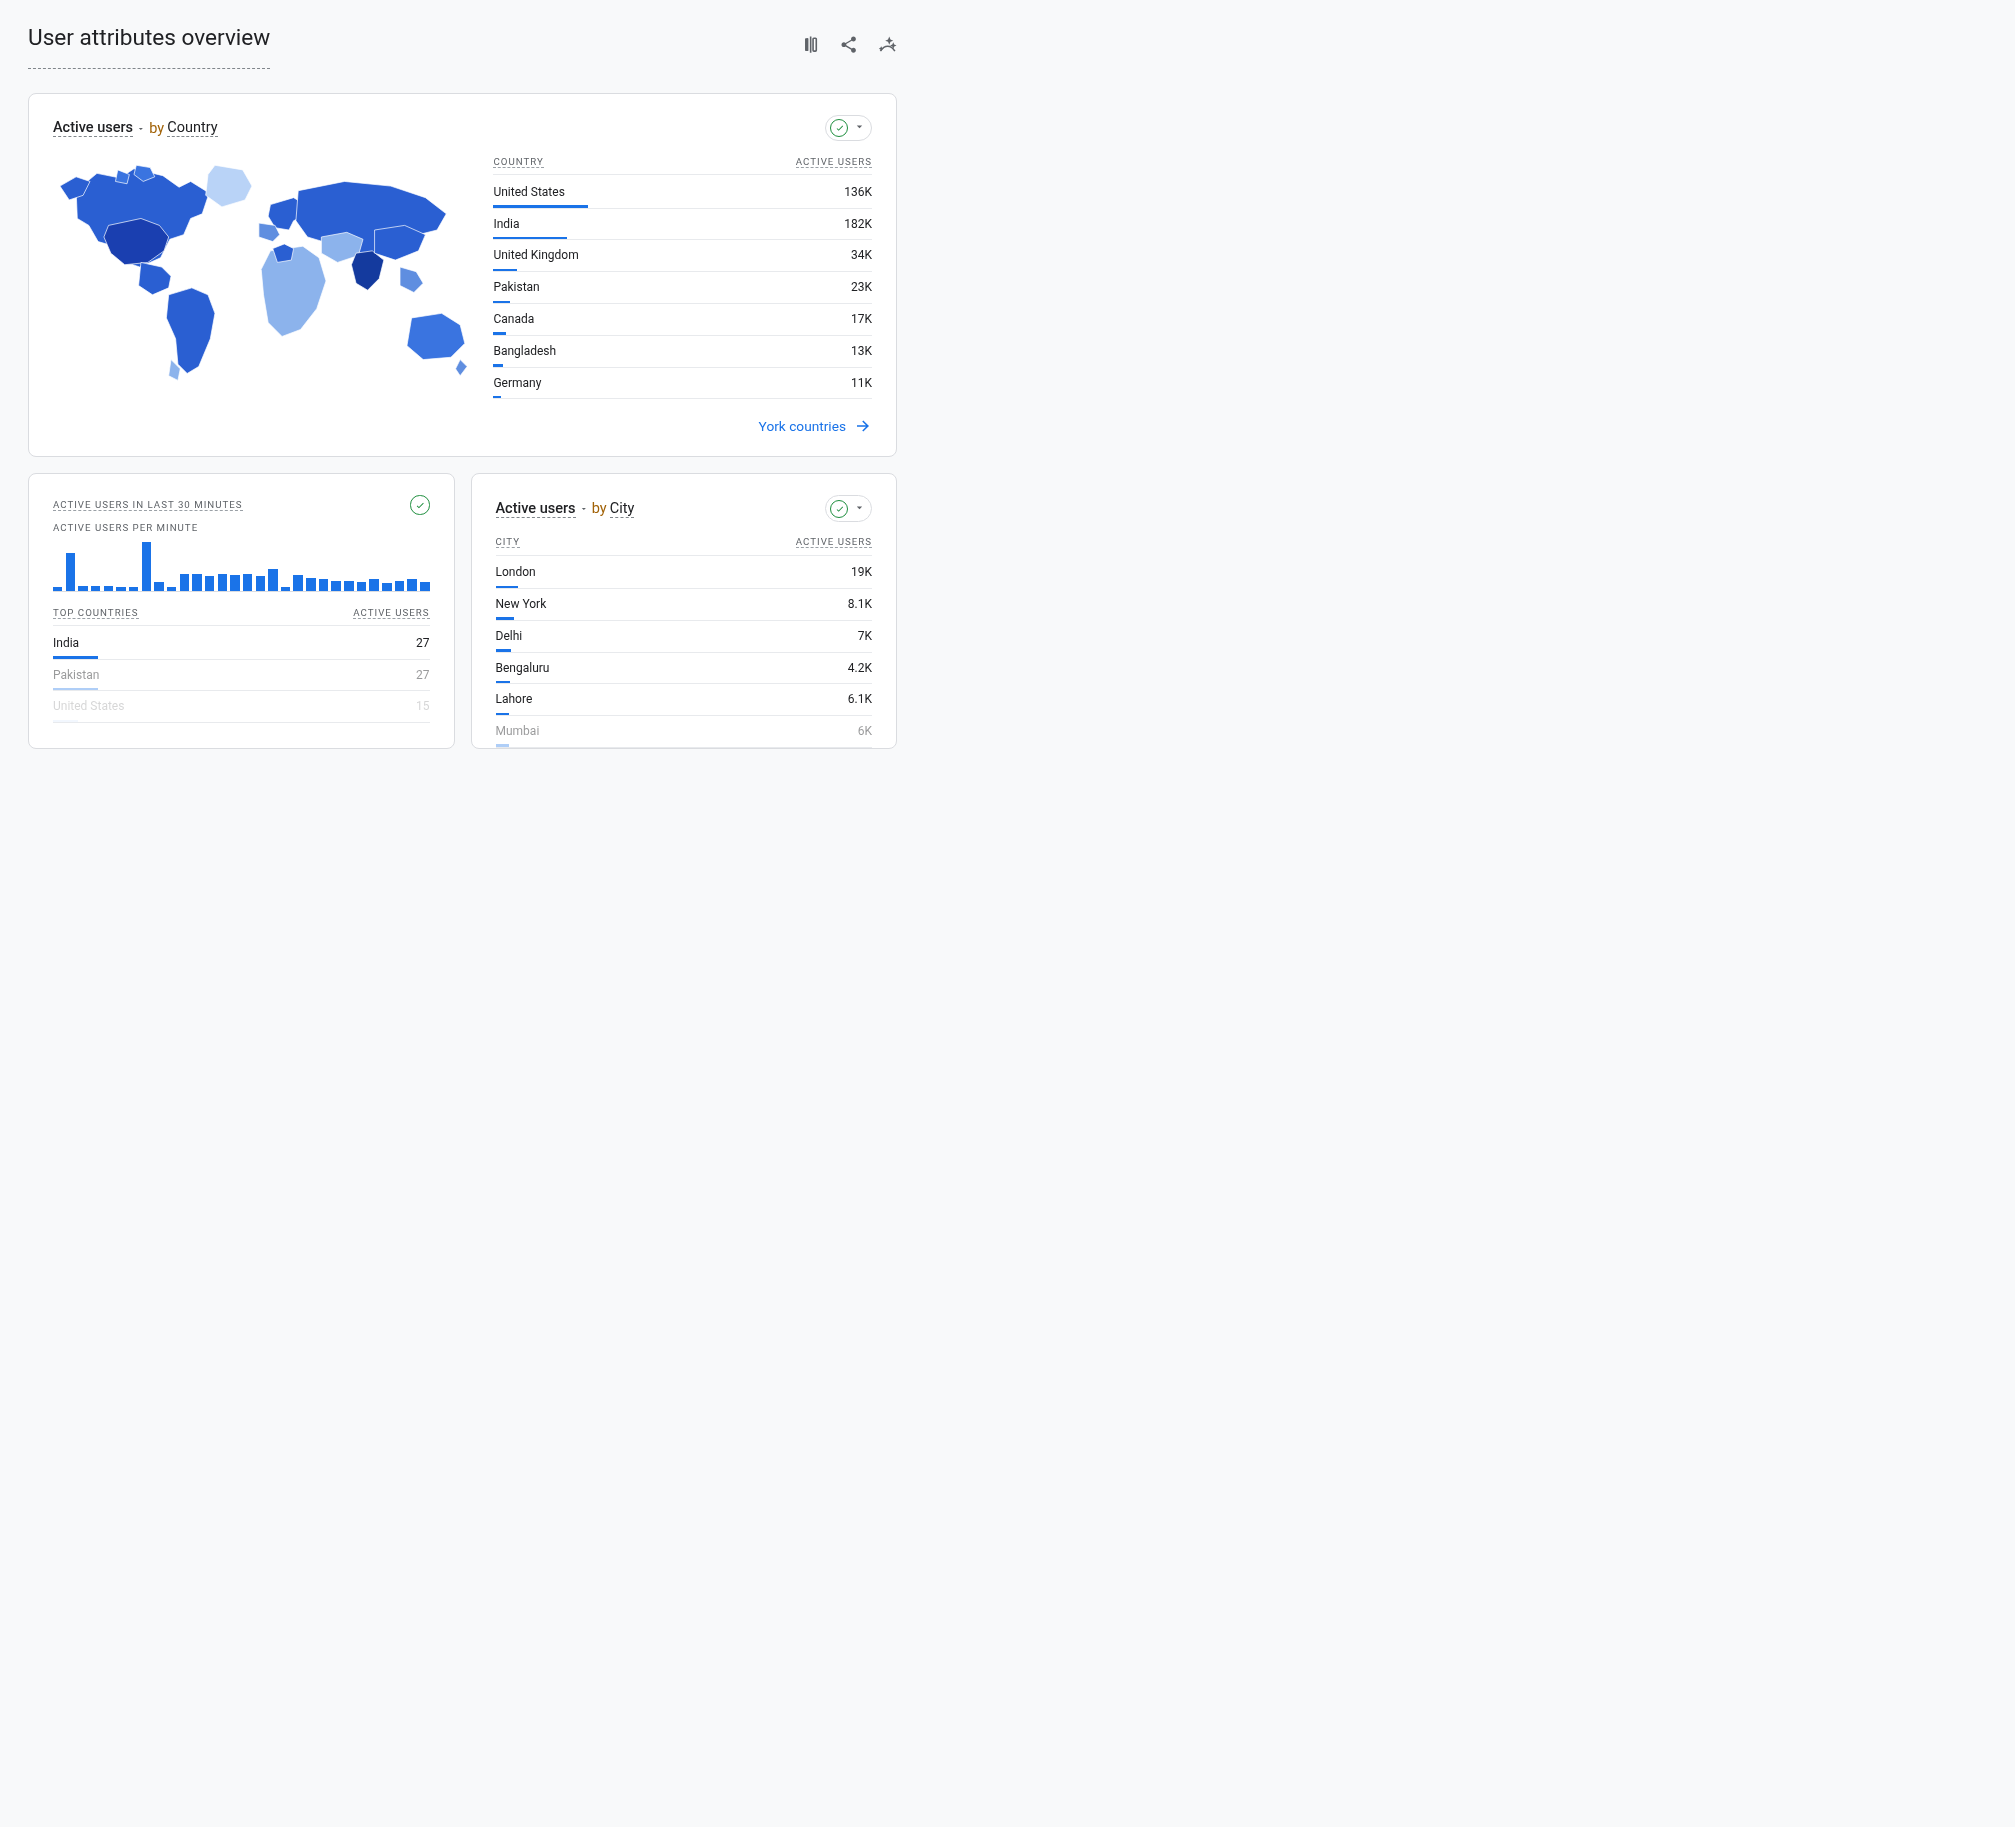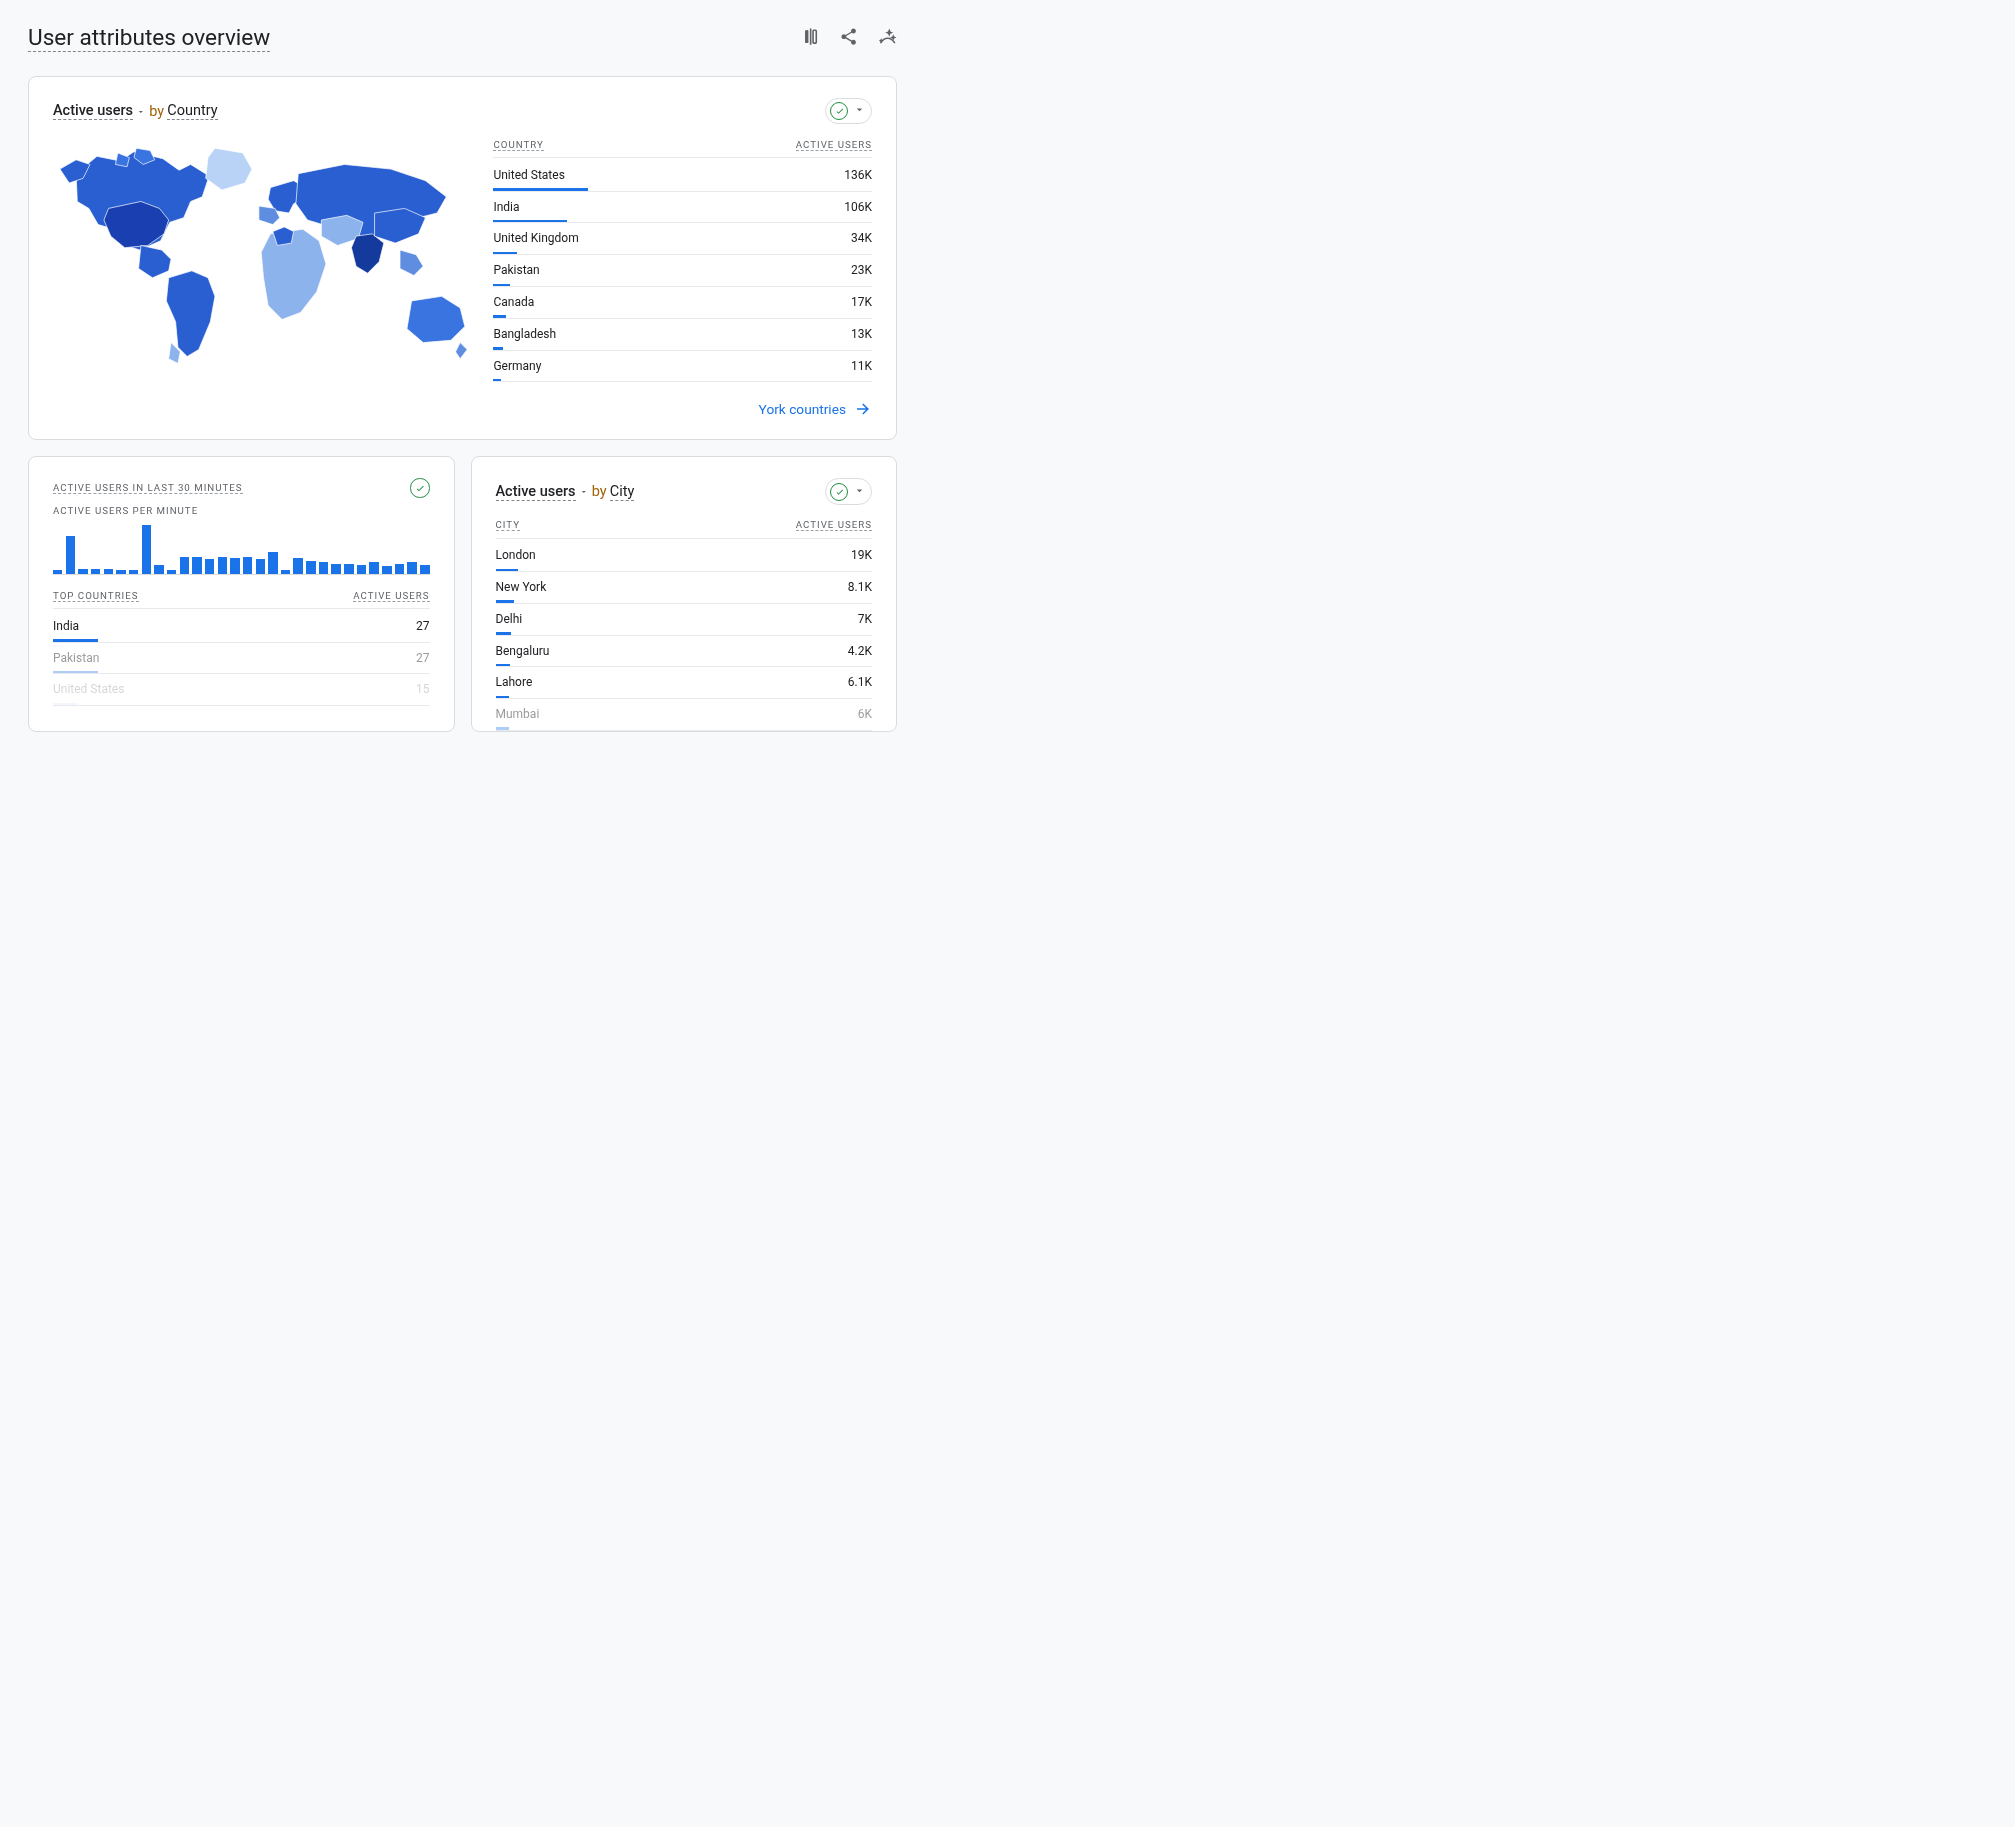--- a/index.html
+++ b/index.html
@@ -14,21 +14,21 @@
     display: flex;
     justify-content: space-between;
     align-items: center;
     margin-bottom: 24px;
   }
   .page-title {
     font-size: 22.6px;
     font-weight: 400;
     color: #202124;
     border-bottom: 0.8px dashed #80868b;
-    padding-bottom: 0;
+    padding-bottom: 17px;
   }
   .header-icons {
     display: flex;
     gap: 19.3px;
     align-items: center;
   }
   .header-icons svg {
     fill: #5f6368;
     cursor: pointer;
   }
@@ -265,21 +265,21 @@
           <div class="tbl-row ">
             <div class="tbl-row-line">
               <span>United States</span>
               <span>136K</span>
             </div>
             <div class="tbl-row-bar" style="width: 25%;"></div>
           </div>
           <div class="tbl-row ">
             <div class="tbl-row-line">
               <span>India</span>
-              <span>106K</span>
+              <span>182K</span>
             </div>
             <div class="tbl-row-bar" style="width: 19.5%;"></div>
           </div>
           <div class="tbl-row ">
             <div class="tbl-row-line">
               <span>United Kingdom</span>
               <span>34K</span>
             </div>
             <div class="tbl-row-bar" style="width: 6.25%;"></div>
           </div>

